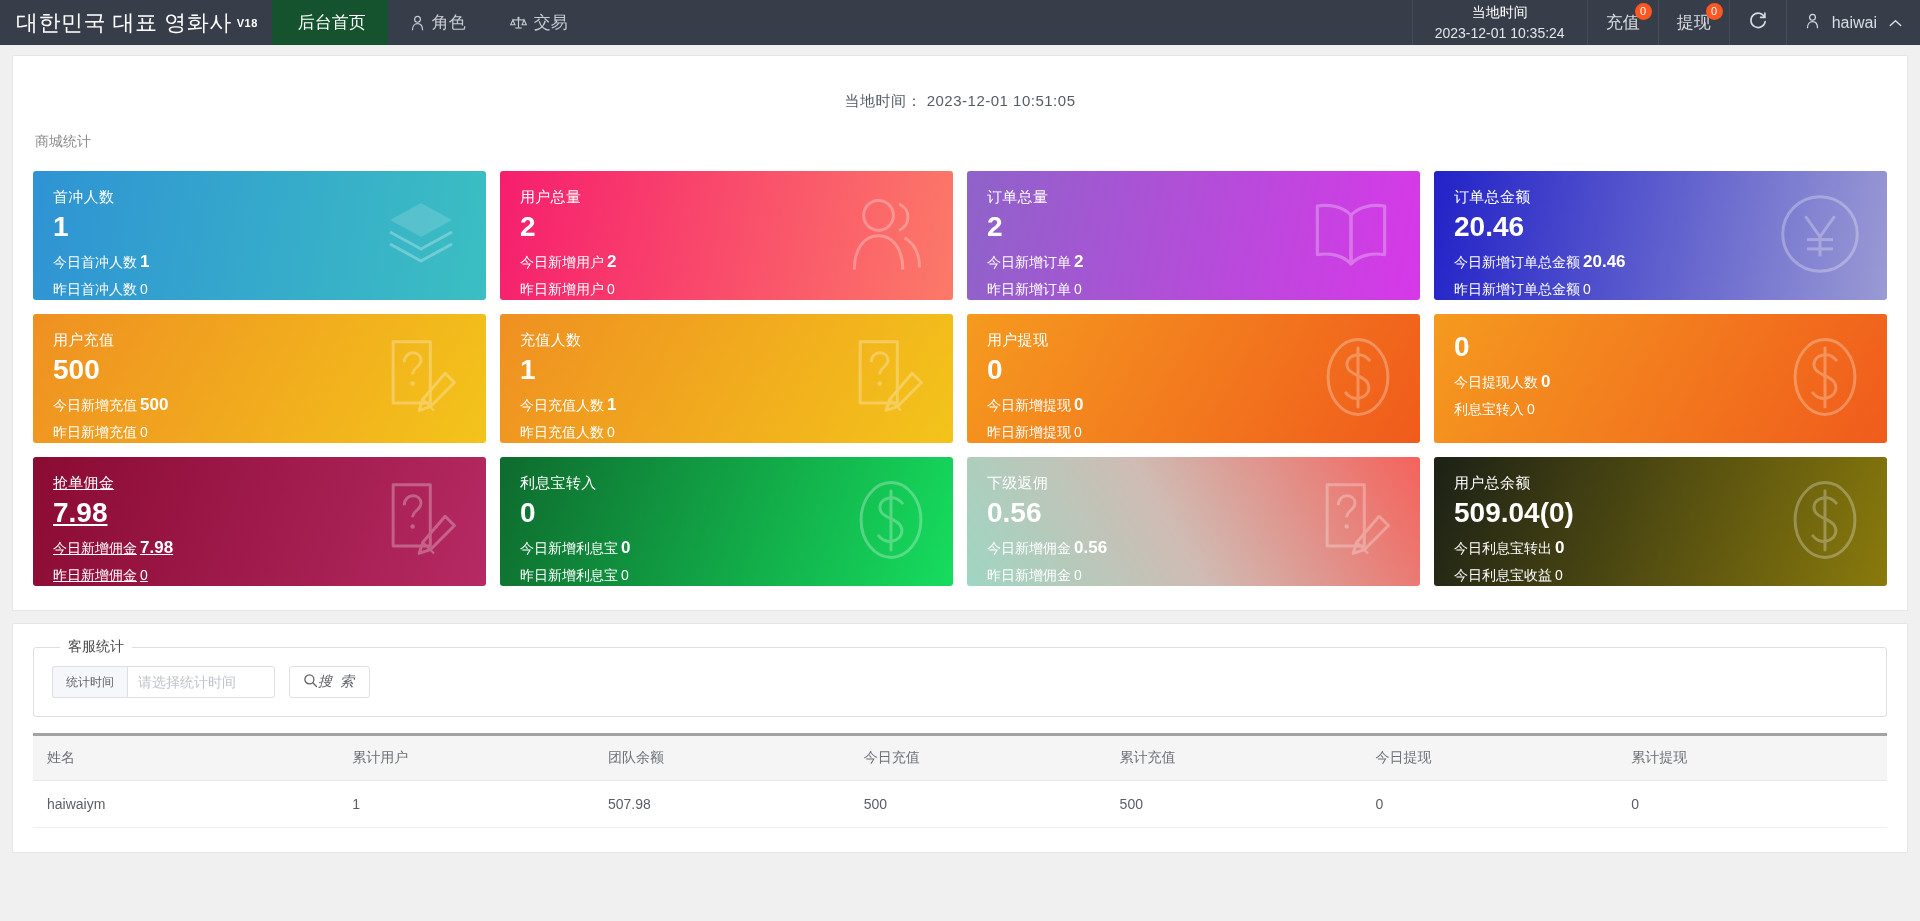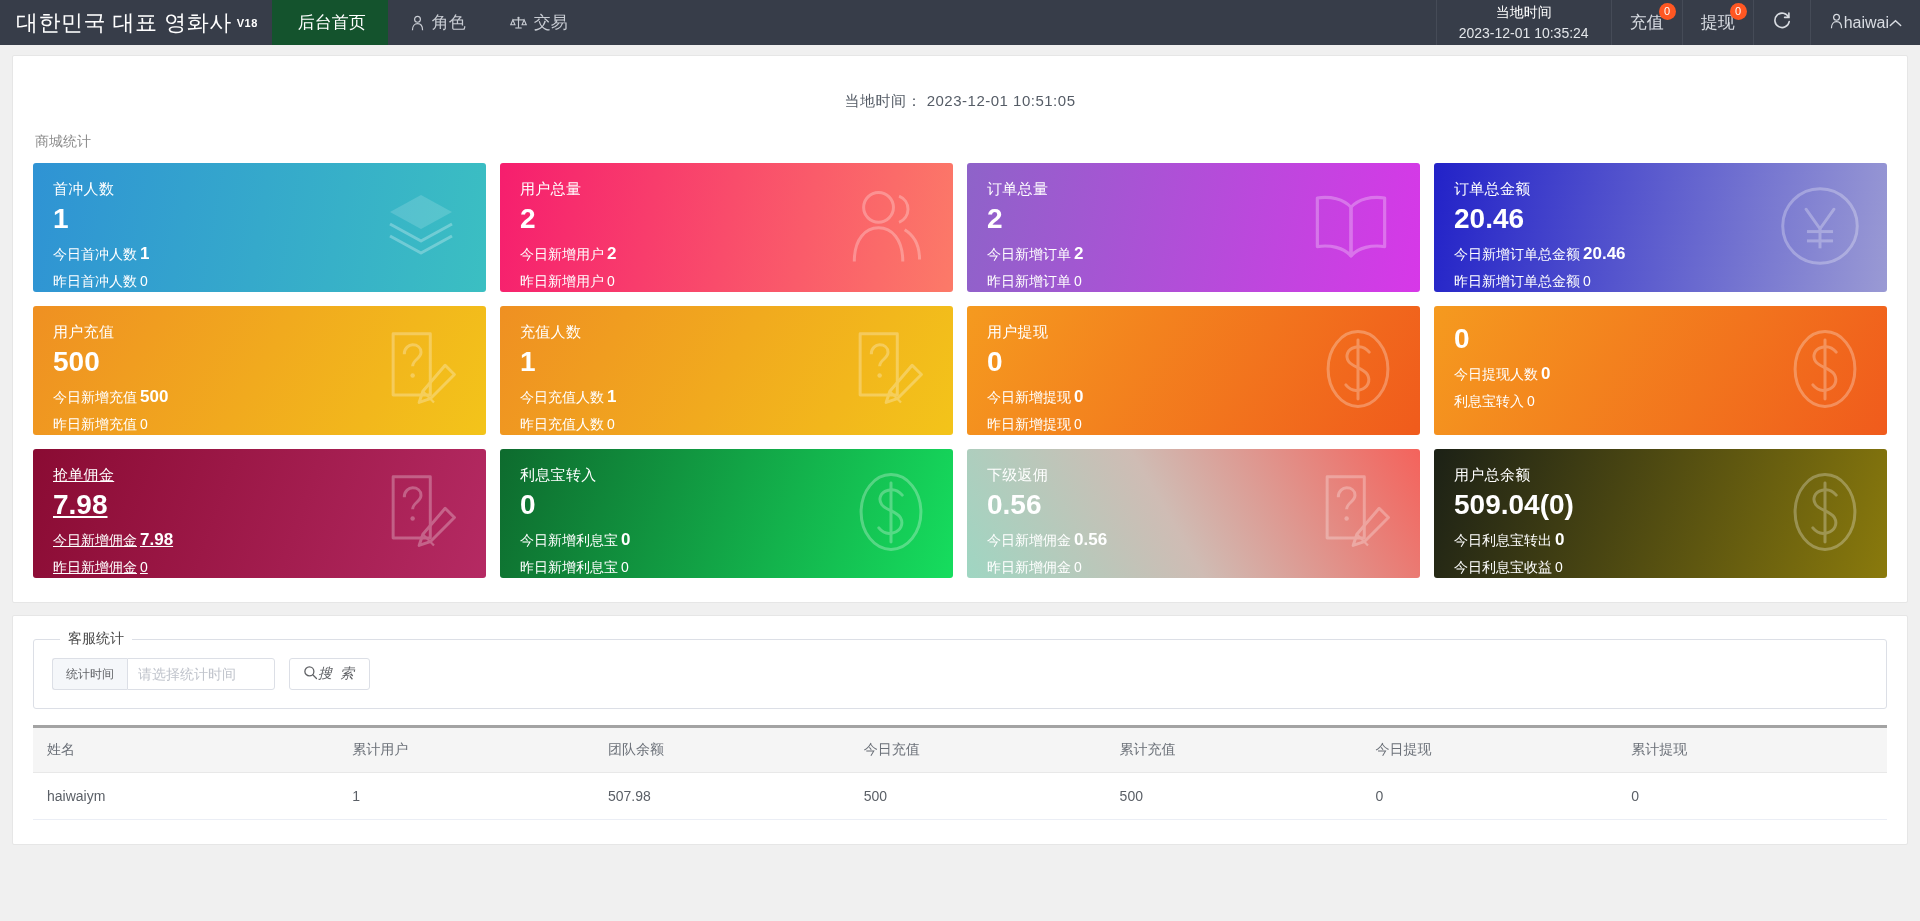--- a/index.html
+++ b/index.html
@@ -91,21 +91,21 @@
     background: #ff5722;
     color: #fff;
     border-radius: 50%;
     width: 17px;
     height: 17px;
     font-size: 11px;
     line-height: 17px;
     text-align: center;
     font-family: "Liberation Sans", sans-serif;
   }
-  .tb-user { gap: 0; font-size: 16px; }
+  .tb-user { gap: 12px; font-size: 16px; }
 
   
   .content {
     padding: 10px 12px 0 12px;
     height: 876px;
     overflow: hidden;
   }
   .panel {
     background: #ffffff;
     border: 1px solid #e6e6e6;
@@ -116,21 +116,21 @@
   .page-time {
     text-align: center;
     font-size: 15px;
     color: #555c66;
     padding: 18px 0 22px 0;
     letter-spacing: 0.5px;
   }
   .section-title {
     font-size: 14px;
     color: #8c8c8c;
-    margin: 0 0 12px 2px;
+    margin: 0 0 20px 2px;
   }
 
   
   .grid {
     display: grid;
     grid-template-columns: repeat(4, 1fr);
     gap: 14px;
   }
   .stat-card {
     position: relative;

